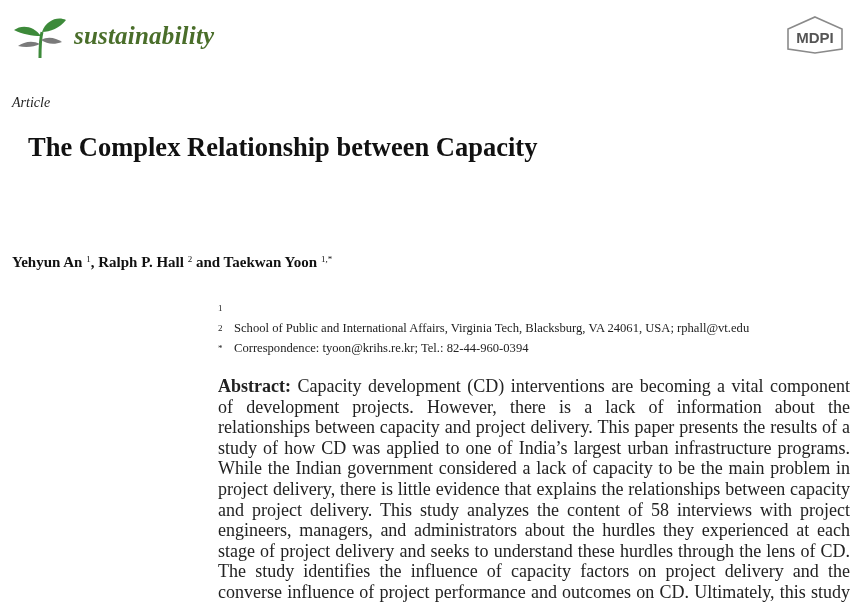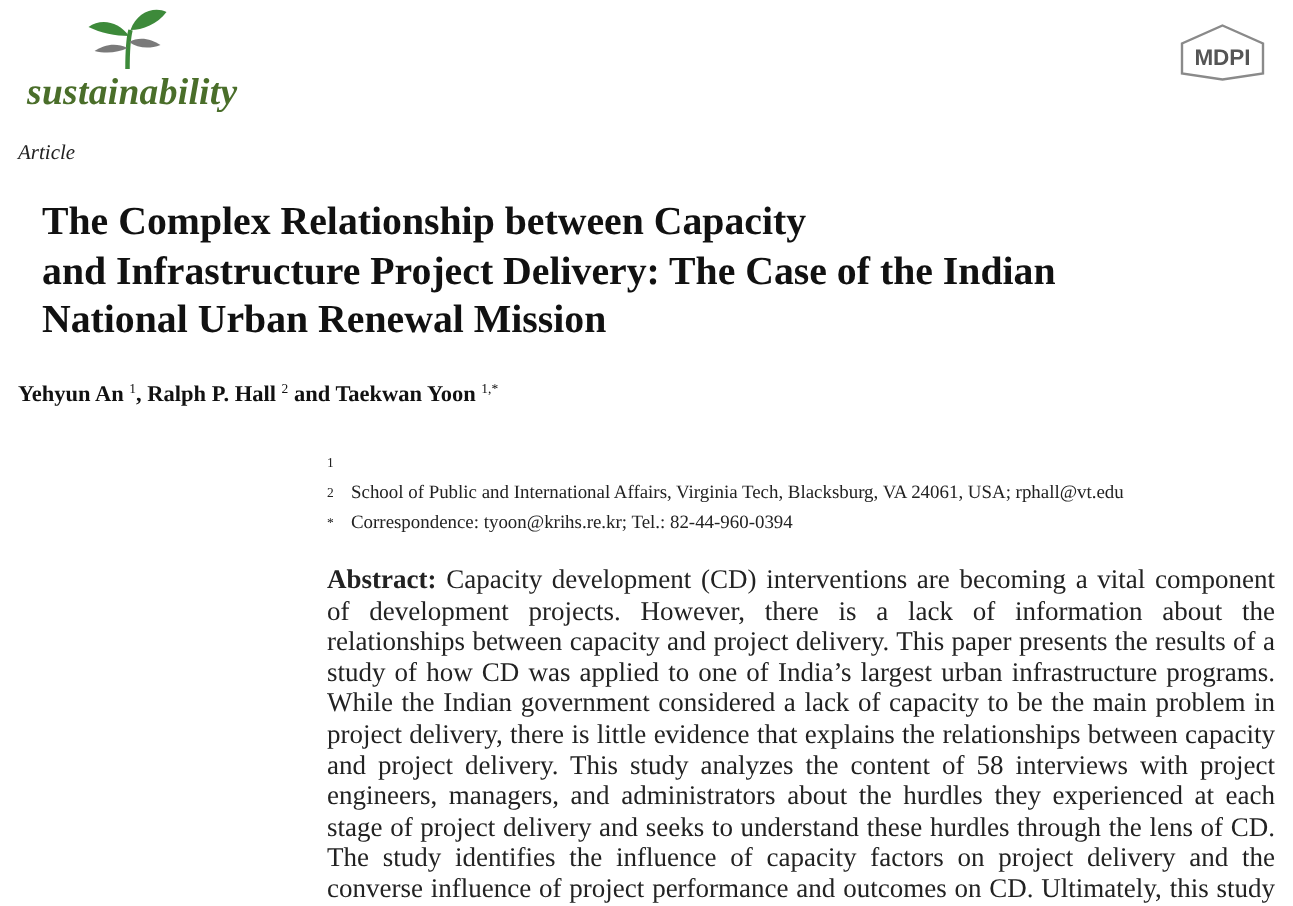--- a/index.html
+++ b/index.html
@@ -1,18 +1,18 @@
 <!DOCTYPE html>
 <html><head>
   <meta charset="utf-8">
   <style>
     html, body { margin: 0; padding: 0; background: #ffffff; }
     body { width: 862px; height: 604px; position: relative; overflow: hidden; font-family: "Liberation Serif", serif; color: #1a1a1a; }
     .header { position: absolute; left: 0; top: 0; width: 862px; height: 70px; }
-    .logo { position: absolute; left: 12px; top: 0; display: flex; align-items: center; flex-direction: column; }
+    .logo { position: absolute; left: 12px; top: 12px; display: flex; align-items: center; }
     .logo svg { width: 56px; height: 48px; }
     .journal-name { font-family: "Liberation Serif", serif; font-style: italic; font-weight: bold; font-size: 25px; color: #4a6e2a; margin-left: 6px; letter-spacing: 0.2px; }
     .mdpi { position: absolute; right: 16px; top: 15px; width: 62px; height: 40px; }
     .article-type { position: absolute; left: 12px; top: 95px; font-style: italic; font-size: 14px; color: #222; }
     .title { position: absolute; left: 12px; top: 115px; width: 840px; font-weight: bold; font-size: 26.5px; line-height: 32.5px; color: #111; margin: 16px; }
     .authors { position: absolute; left: 12px; top: 254px; font-weight: bold; font-size: 15px; color: #111; }
     .authors sup { font-weight: normal; font-size: 9px; vertical-align: 5px; }
     .affils { position: absolute; left: 218px; top: 298px; font-size: 12.6px; line-height: 20px; color: #222; }
     .affil { display: flex; }
     .affil .mark { width: 16px; display: inline-block; font-size: 9px; vertical-align: top; }
@@ -36,22 +36,21 @@
   <svg class="mdpi" viewBox="0 0 62 40">
     <path d="M31 2 L58 14 L58 34 L31 38 L4 34 L4 14 Z" fill="none" stroke="#8a8a8a" stroke-width="1.6"></path>
     <text x="31" y="28" text-anchor="middle" font-family="Liberation Sans, sans-serif" font-weight="bold" font-size="15" fill="#555">MDPI</text>
   </svg>
 </div>
 
 <div class="article-type">Article</div>
 
 <h1 class="title">
   <span>The Complex Relationship between Capacity</span><br>
-  <span>and Infrastructure Project Delivery: The Case of the Indian</span><br>
-  <span>National Urban Renewal Mission</span>
+  <br>
 </h1>
 
 <div class="authors">
   <span>Yehyun An</span>
   <sup>1</sup><span>, </span>
   <span>Ralph P. Hall</span>
   <sup>2</sup><span> and </span>
   <span>Taekwan Yoon</span>
   <sup>1,*</sup>
 </div>

